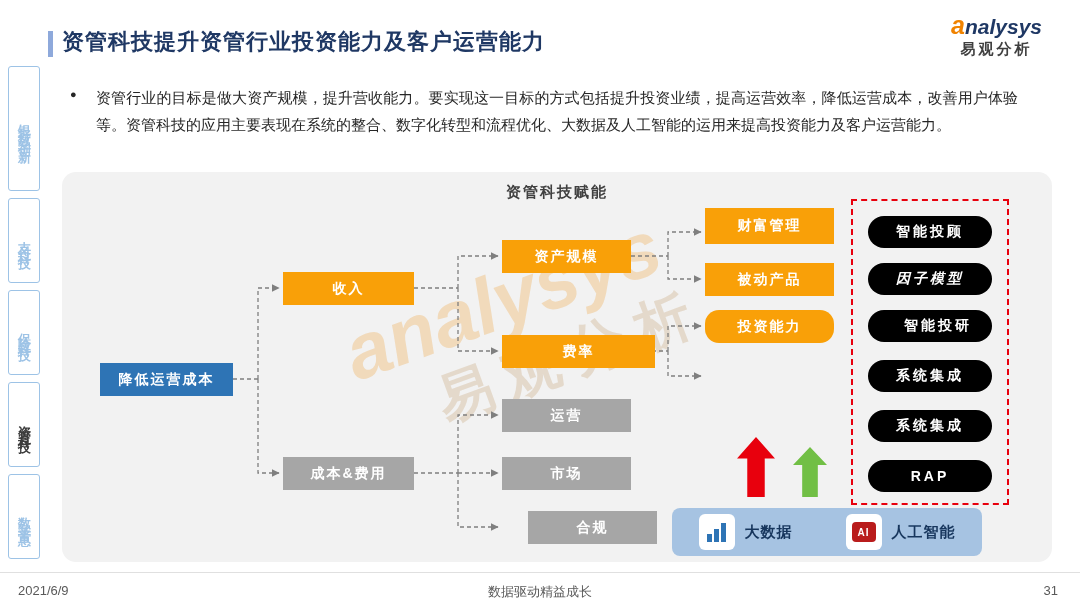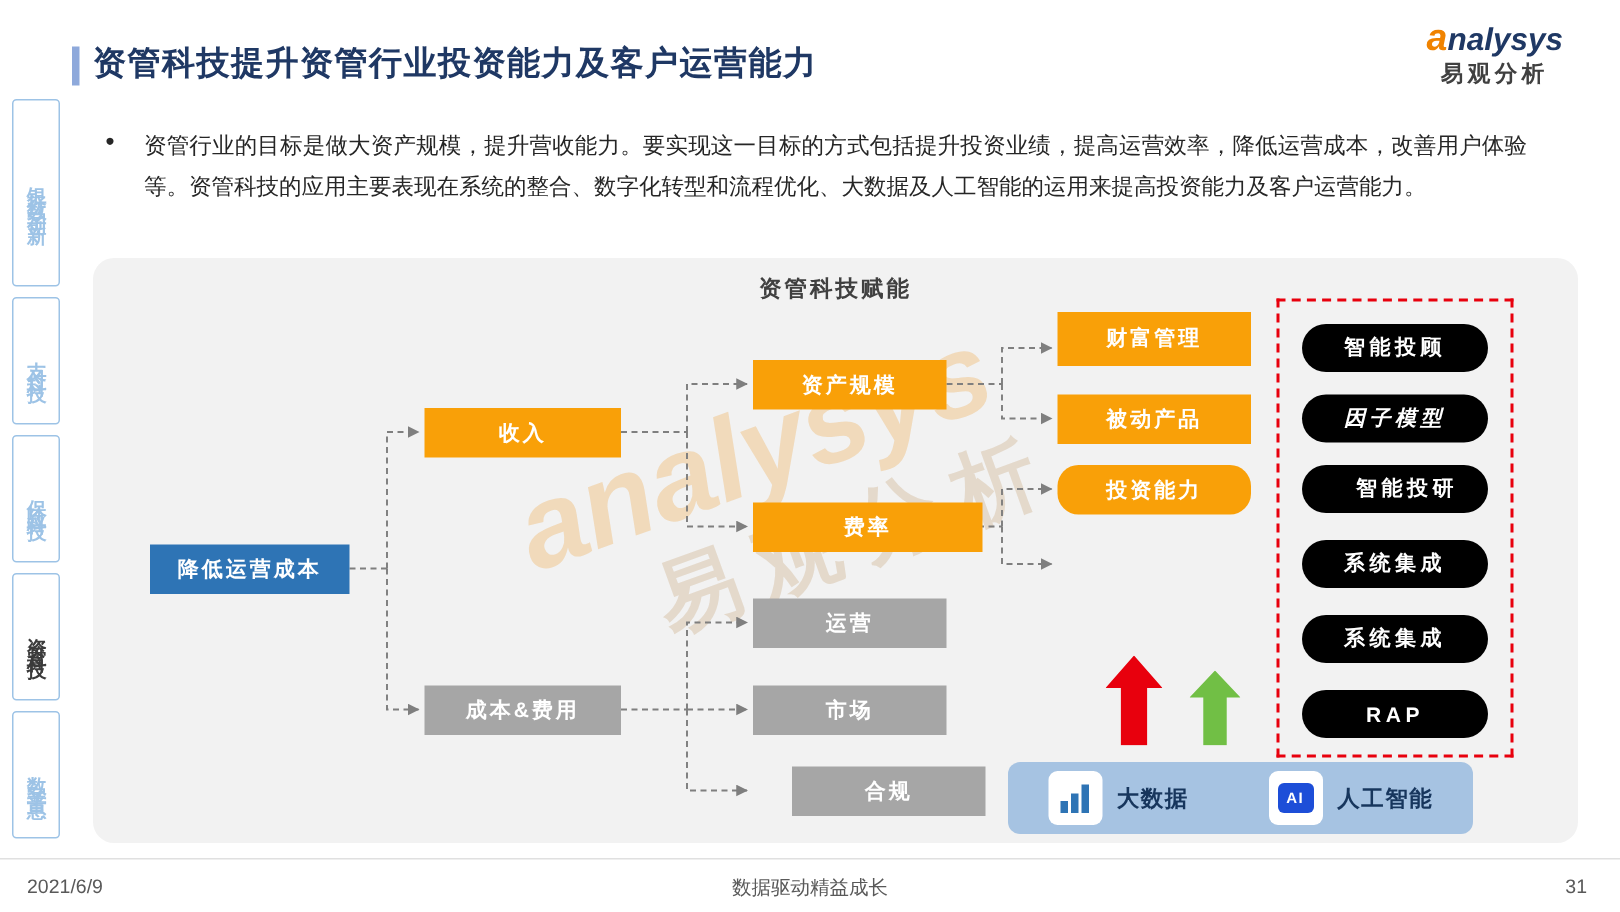--- a/index.html
+++ b/index.html
@@ -58,21 +58,21 @@
 
   
   .legend-bar { position:absolute; left:672px; top:508px; width:310px; height:48px; background:#A6C3E2;
                 border-radius:8px; display:flex; align-items:center; justify-content:space-around; }
   .legend-item { display:flex; align-items:center; gap:10px; }
   .legend-label { font-size:15px; font-weight:bold; color:#17365D; letter-spacing:1px; }
   .icon-tile { width:36px; height:36px; background:#fff; border-radius:6px; display:flex; align-items:center; justify-content:center; }
   .bars { display:flex; align-items:flex-end; gap:2px; height:20px; }
   .bars i { display:block; width:5px; background:#2E74B5; }
   .bars i:nth-child(1){height:8px;} .bars i:nth-child(2){height:13px;} .bars i:nth-child(3){height:19px;}
-  .ai-chip { width:24px; height:20px; background:#1d4ed8; border-radius:4px; color:#fff; font-size:10px; font-weight:bold;
+  .ai-chip { width:24px; height:20px; background:#b91c1c; border-radius:4px; color:#fff; font-size:10px; font-weight:bold;
              display:flex; align-items:center; justify-content:center; letter-spacing:1px; }
 
   
   .footer { position:absolute; left:0; bottom:0; width:1080px; height:36px; border-top:1px solid #E0E0E0; }
   .footer span { position:absolute; top:10px; font-size:13px; color:#595959; }
   .f-date { left:18px; }
   .f-slogan { left:50%; transform:translateX(-50%); }
   .f-page { right:22px; }
 </style>
 </head>

